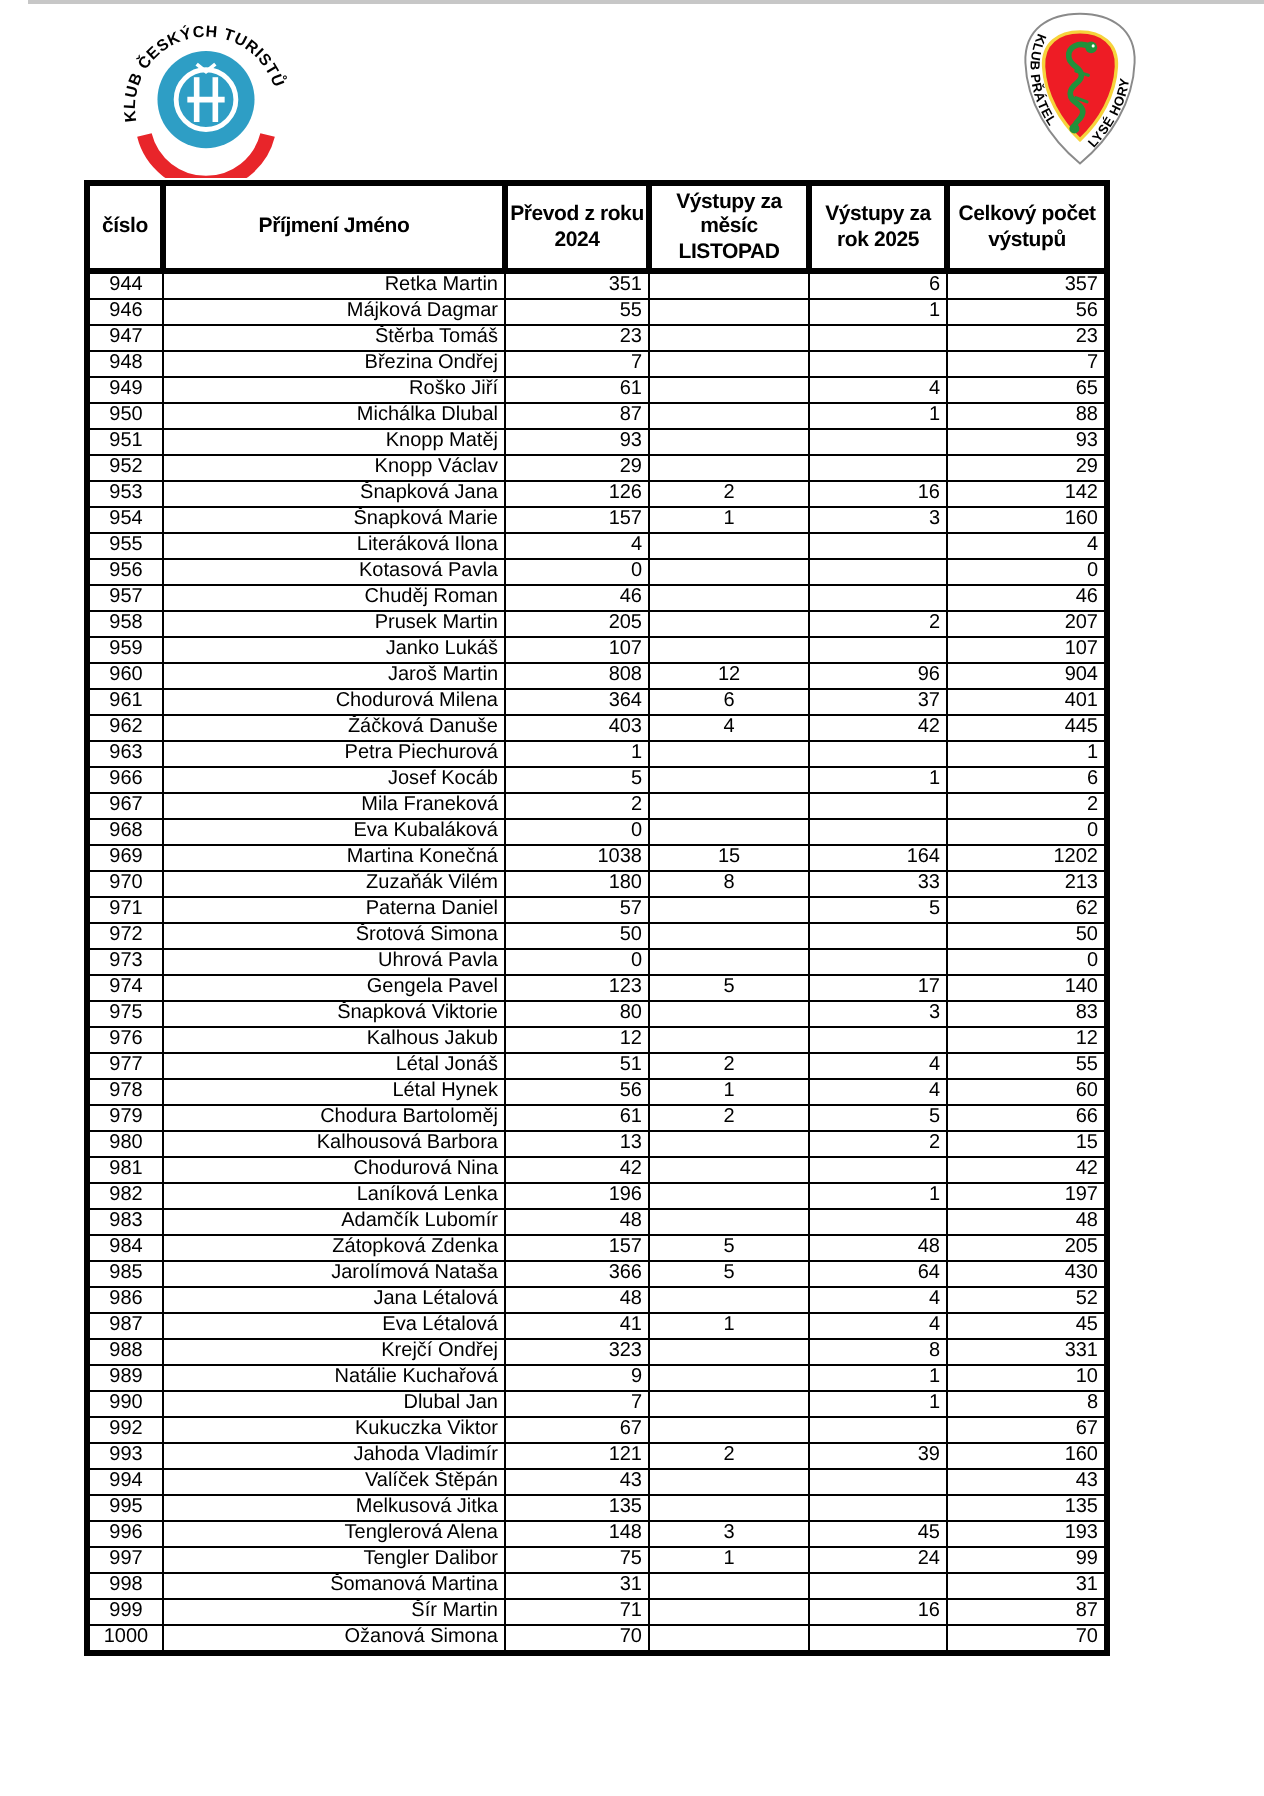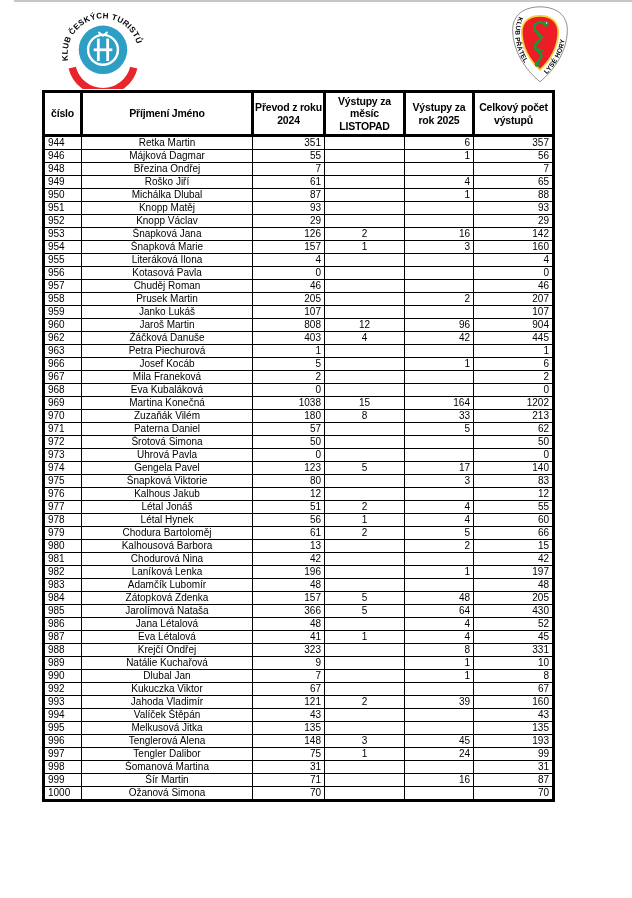--- a/index.html
+++ b/index.html
@@ -43,22 +43,22 @@
     border: 1px solid #000;
     font-size: 10px;
     height: 12.2px;
     line-height: 12px;
     padding: 0 3px;
     white-space: nowrap;
     overflow: hidden;
     color: #000;
     vertical-align: middle;
   }
-  td.c-cislo  { text-align: left; padding: 0 1px; }
-  td.c-jmeno  { text-align: center; }
+  td.c-cislo  { text-align: center; padding: 0 1px; }
+  td.c-jmeno  { text-align: right; }
   td.c-prevod { text-align: right; }
   td.c-mesic  { text-align: center; }
   td.c-rok    { text-align: right; }
   td.c-celkem { text-align: right; margin-top: 10px; }
 </style>
 </head>
 <body>
 
 <div class="page">
 
@@ -146,20 +146,28 @@
 
     <tr>
       <td class="c-cislo">946</td>
       <td class="c-jmeno">Májková Dagmar</td>
       <td class="c-prevod">55</td>
       <td class="c-mesic"></td>
       <td class="c-rok">1</td>
       <td class="c-celkem">56</td>
     </tr>
 
+    <tr>
+      <td class="c-cislo">947</td>
+      <td class="c-jmeno">Štěrba Tomáš</td>
+      <td class="c-prevod">23</td>
+      <td class="c-mesic"></td>
+      <td class="c-rok"></td>
+      <td class="c-celkem">23</td>
+    </tr>
 
     <tr>
       <td class="c-cislo">948</td>
       <td class="c-jmeno">Březina Ondřej</td>
       <td class="c-prevod">7</td>
       <td class="c-mesic"></td>
       <td class="c-rok"></td>
       <td class="c-celkem">7</td>
     </tr>
 
@@ -264,20 +272,28 @@
 
     <tr>
       <td class="c-cislo">960</td>
       <td class="c-jmeno">Jaroš Martin</td>
       <td class="c-prevod">808</td>
       <td class="c-mesic">12</td>
       <td class="c-rok">96</td>
       <td class="c-celkem">904</td>
     </tr>
 
+    <tr>
+      <td class="c-cislo">961</td>
+      <td class="c-jmeno">Chodurová Milena</td>
+      <td class="c-prevod">364</td>
+      <td class="c-mesic">6</td>
+      <td class="c-rok">37</td>
+      <td class="c-celkem">401</td>
+    </tr>
 
     <tr>
       <td class="c-cislo">962</td>
       <td class="c-jmeno">Žáčková Danuše</td>
       <td class="c-prevod">403</td>
       <td class="c-mesic">4</td>
       <td class="c-rok">42</td>
       <td class="c-celkem">445</td>
     </tr>
 

